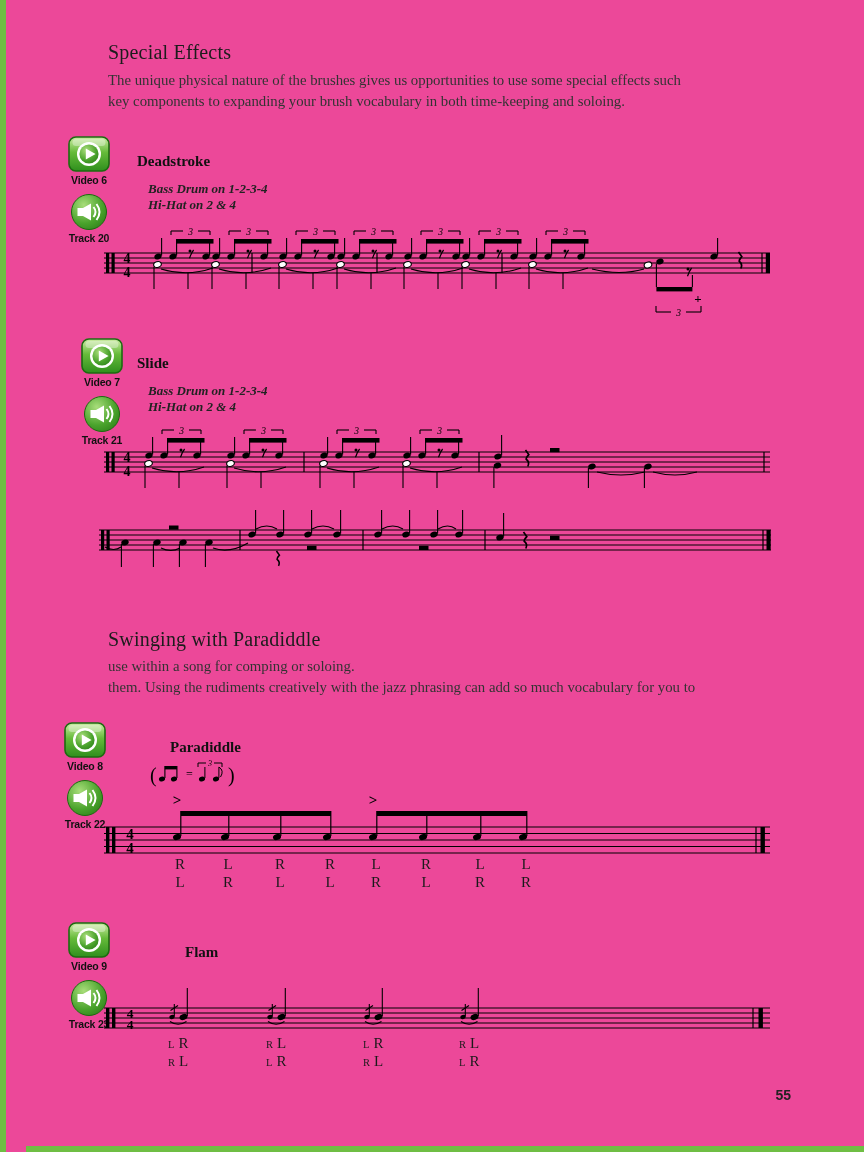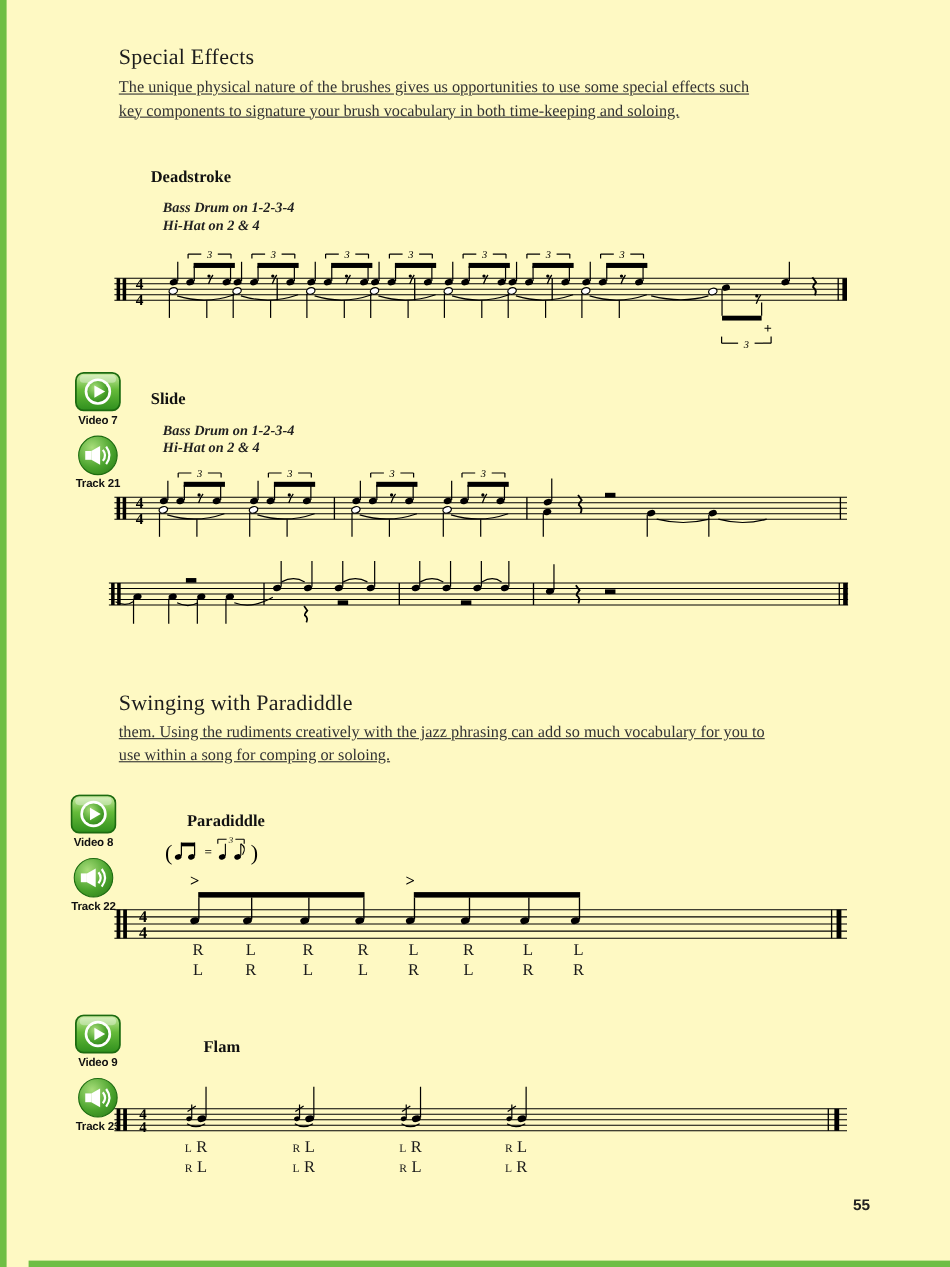--- a/index.html
+++ b/index.html
@@ -1,22 +1,22 @@
 <!DOCTYPE html>
 <html><head>
 <meta charset="utf-8">
 <style>
   html,body{margin:0;padding:0;background:#e8e8e8;}
-  #page{position:relative;width:864px;height:1152px;background:#fef9c3;overflow:hidden;
+  #page{position:relative;width:864px;height:1152px;background:#ec4899;overflow:hidden;
         font-family:"Liberation Serif",serif;color:#2b2b2b;}
   .abs{position:absolute;}
   .bar-left{left:0;top:0;width:6px;height:1152px;background:#6fbe44;}
   .bar-bottom{left:26px;top:1146px;width:838px;height:6px;background:#6fbe44;}
   .sec-title{font-size:20px;font-weight:500;color:#1c1c1c;letter-spacing:.2px;}
-  .body-line{font-size:14.8px;line-height:20.5px;color:#333;white-space:nowrap;text-decoration:underline;}
+  .body-line{font-size:14.8px;line-height:20.5px;color:#333;white-space:nowrap;}
   .ex-title{font-size:15px;font-weight:bold;color:#111;}
   .cap-line{font-size:13px;line-height:15.5px;font-style:italic;font-weight:600;color:#222;white-space:nowrap;font-family:Liberation Serif, serif;}
   .media{display:flex;flex-direction:column;align-items:center;width:58px;}
   .media-label{font-family:"Liberation Sans",sans-serif;font-size:10.5px;font-weight:bold;color:#111;
                letter-spacing:-.2px;margin-top:1px;white-space:nowrap;}
   .media-gap{height:7px;}
   .stick-row{position:absolute;left:100px;width:600px;height:18px;font-size:15px;color:#1a1a1a;}
   .stick-row span.pos{position:absolute;transform:translateX(-50%);}
   .pair{position:absolute;white-space:nowrap;}
   .sm{font-size:10.5px;}
@@ -105,23 +105,34 @@
       </g>
     </defs>
   </svg>
 
   <div class="abs bar-left"></div>
   <div class="abs bar-bottom"></div>
 
   <div class="abs sec-title" style="left:108px;top:41px">Special Effects</div>
   <div class="abs" style="left:108px;top:70px">
     <div class="body-line">The unique physical nature of the brushes gives us opportunities to use some special effects such</div>
-    <div class="body-line">key components to signature your brush vocabulary in both time-keeping and soloing.</div>
-  </div>
-
+    <div class="body-line">key components to expanding your brush vocabulary in both time-keeping and soloing.</div>
+  </div>
+
+  <div class="abs media" style="left:60px;top:136px">
+    <svg width="42" height="37">
+        <use href="#icon-video"></use>
+      </svg>
+    <div class="media-label">Video 6</div>
+    <div class="media-gap"></div>
+    <svg width="38" height="38">
+        <use href="#icon-track"></use>
+      </svg>
+    <div class="media-label">Track 20</div>
+  </div>
 
   <div class="abs ex-title" style="left:137px;top:153px">Deadstroke</div>
   <div class="abs" style="left:148px;top:181px">
     <div class="cap-line">Bass Drum on 1-2-3-4</div>
     <div class="cap-line">Hi-Hat on 2 &amp; 4</div>
   </div>
 
   <svg class="abs" style="left:100px;top:225px" width="675" height="96" viewBox="0 0 675 96">
     <g stroke="#000" stroke-width="1">
       <line x1="4" y1="28" x2="670" y2="28"></line>
@@ -160,21 +171,21 @@
         <line x1="556" y1="87" x2="571" y2="87"></line>
       <line x1="586" y1="87" x2="601" y2="87"></line>
         <line x1="601" y1="87" x2="601" y2="81"></line>
     </g>
     <text x="598" y="78" font-family="Liberation Serif, serif" font-size="13" font-weight="bold" text-anchor="middle">+</text>
     <text x="578.5" y="91" font-family="Liberation Serif, serif" font-size="9.5" font-style="italic" text-anchor="middle">3</text>
     <line x1="662" y1="28" x2="662" y2="48" stroke="#000" stroke-width="1.2"></line>
     <rect x="665.8" y="28" width="4.2" height="20" fill="#000"></rect>
   </svg>
 
-  <div class="abs media" style="left:60px;top:338px">
+  <div class="abs media" style="left:73px;top:338px">
     <svg width="42" height="37">
         <use href="#icon-video"></use>
       </svg>
     <div class="media-label">Video 7</div>
     <div class="media-gap"></div>
     <svg width="38" height="38">
         <use href="#icon-track"></use>
       </svg>
     <div class="media-label">Track 21</div>
   </div>
@@ -283,22 +294,22 @@
         <line x1="408.6" y1="33.5" x2="408.6" y2="10"></line>
       <use href="#qrest" x="428" y="29"></use>
       <use href="#hrest" x="455" y="32.8"></use>
     </g>
     <line x1="668" y1="27" x2="668" y2="47" stroke="#000" stroke-width="1.2"></line>
     <rect x="671.5" y="27" width="4.2" height="20" fill="#000"></rect>
   </svg>
 
   <div class="abs sec-title" style="left:108px;top:628px">Swinging with Paradiddle</div>
   <div class="abs" style="left:108px;top:656px">
+    <div class="body-line">use within a song for comping or soloing.</div>
     <div class="body-line">them. Using the rudiments creatively with the jazz phrasing can add so much vocabulary for you to</div>
-    <div class="body-line">use within a song for comping or soloing.</div>
   </div>
 
   <div class="abs media" style="left:56px;top:722px">
     <svg width="42" height="37">
         <use href="#icon-video"></use>
       </svg>
     <div class="media-label">Video 8</div>
     <div class="media-gap"></div>
     <svg width="38" height="38">
         <use href="#icon-track"></use>

